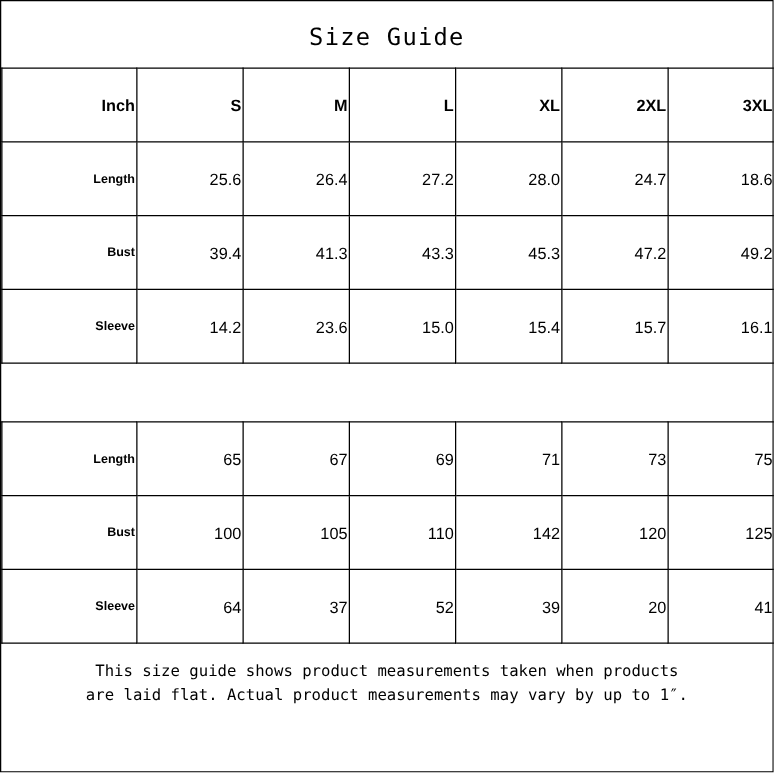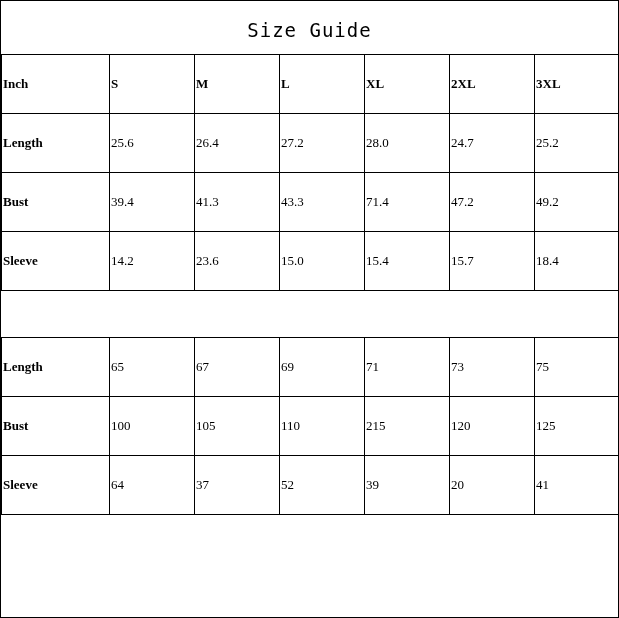--- a/index.html
+++ b/index.html
@@ -34,32 +34,32 @@
     color: #000000;
   }
   table.sizetable {
     border-collapse: collapse;
     width: 100%;
     table-layout: fixed;
   }
   table.sizetable td {
     border: 1px solid #000000;
     height: 56px;
-    text-align: left;
+    text-align: right;
     vertical-align: middle;
     font-size: 13px;
-    font-family: Liberation Serif, serif;
+    font-family: Liberation Sans, sans-serif;
   }
   table.sizetable td.unit {
     font-weight: bold;
     font-size: 13px;
   }
   table.sizetable td.rowhead {
     font-weight: bold;
-    font-size: 13px;
+    font-size: 10px;
   }
   table.sizetable td.colhead {
     font-weight: bold;
     font-size: 13px;
   }
   .gap {
     height: 46px;
     border-left: none;
     border-right: none;
   }
@@ -104,39 +104,39 @@
         <td class="colhead">2XL</td>
         <td class="colhead">3XL</td>
       </tr>
       <tr>
         <td class="rowhead">Length</td>
         <td>25.6</td>
         <td>26.4</td>
         <td>27.2</td>
         <td>28.0</td>
         <td>24.7</td>
-        <td>25.2</td>
+        <td>18.6</td>
       </tr>
       <tr>
         <td class="rowhead">Bust</td>
         <td>39.4</td>
         <td>41.3</td>
         <td>43.3</td>
-        <td>71.4</td>
+        <td>45.3</td>
         <td>47.2</td>
         <td>49.2</td>
       </tr>
       <tr>
         <td class="rowhead">Sleeve</td>
         <td>14.2</td>
         <td>23.6</td>
         <td>15.0</td>
         <td>15.4</td>
         <td>15.7</td>
-        <td>18.4</td>
+        <td>16.1</td>
       </tr>
     </tbody>
   </table>
 
   <div class="gap"></div>
 
   <table class="sizetable">
     <colgroup>
       <col class="c0">
         <col class="cn">
@@ -154,31 +154,35 @@
         <td>69</td>
         <td>71</td>
         <td>73</td>
         <td>75</td>
       </tr>
       <tr>
         <td class="rowhead">Bust</td>
         <td>100</td>
         <td>105</td>
         <td>110</td>
-        <td>215</td>
+        <td>142</td>
         <td>120</td>
         <td>125</td>
       </tr>
       <tr>
         <td class="rowhead">Sleeve</td>
         <td>64</td>
         <td>37</td>
         <td>52</td>
         <td>39</td>
         <td>20</td>
         <td>41</td>
       </tr>
     </tbody>
   </table>
 
+  <div class="footnote">
+    <div>This size guide shows product measurements taken when products</div>
+    <div>are laid flat. Actual product measurements may vary by up to 1″.</div>
+  </div>
 
   <div class="spacer"></div>
 </div>
 
 </body></html>

